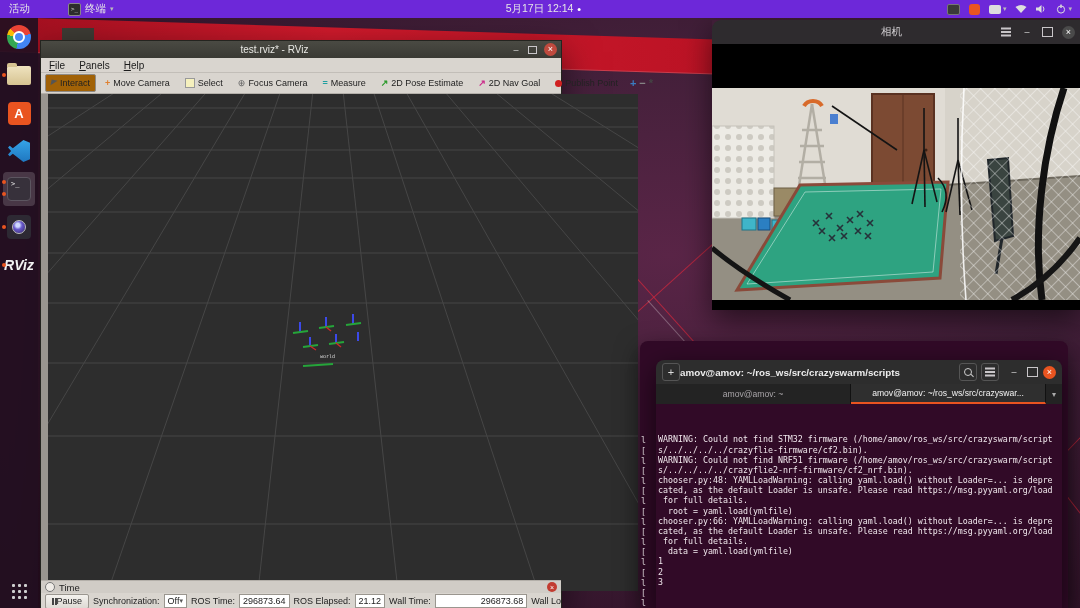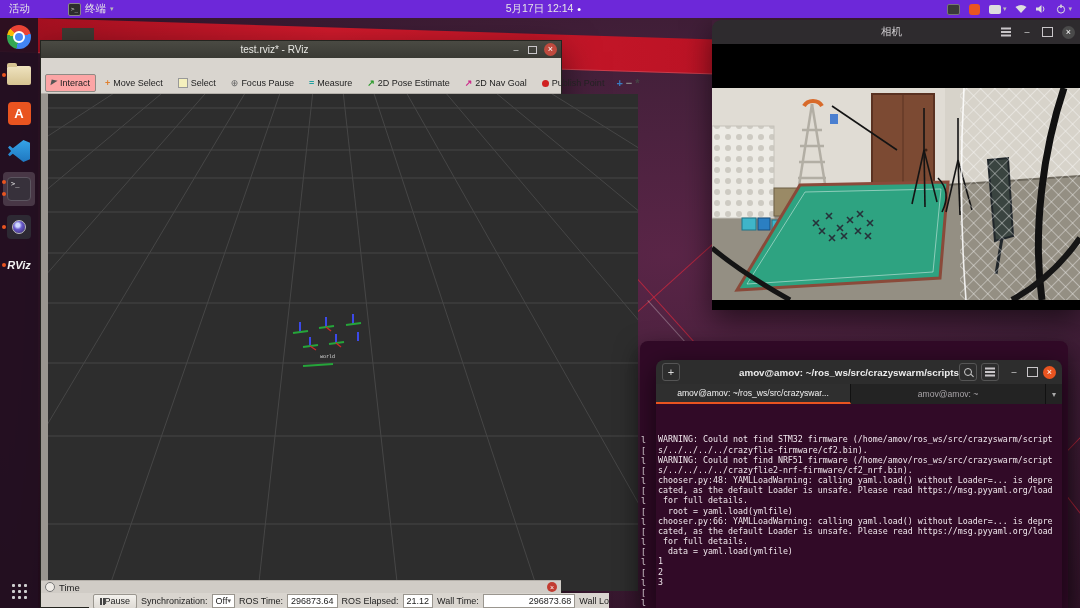--- a/index.html
+++ b/index.html
@@ -36,48 +36,48 @@
   .files-ic::before{content:"";position:absolute;left:0;top:-3px;width:10px;height:4px;background:#d6c391;border-radius:2px 2px 0 0;}
   .soft-ic{width:23px;height:23px;background:#e95420;border-radius:4px;color:#fff;font-weight:bold;
     font-size:13px;text-align:center;line-height:23px;}
   .code-ic{width:22px;height:22px;background:linear-gradient(#35a4e8,#1f77c0);
     clip-path:polygon(70% 0%,100% 12%,100% 88%,70% 100%,22% 62%,8% 74%,0% 66%,14% 50%,0% 34%,8% 26%,22% 38%);}
   .termdock-ic{width:24px;height:24px;background:#37313b;border:1px solid #5c5560;border-radius:4px;
     color:#eee;font-size:7px;font-family:"DejaVu Sans Mono",monospace;padding:2px 0 0 3px;box-sizing:border-box;}
   .cheese-ic{width:24px;height:24px;background:#2d2933;border-radius:4px;position:relative;}
   .cheese-ic::after{content:"";position:absolute;left:5px;top:5px;width:14px;height:14px;border-radius:50%;
     background:radial-gradient(circle at 40% 35%,#cfd8ff 0 18%,#6a5acd 40%,#2f2260 100%);border:1.5px solid #bbb;box-sizing:border-box;}
-  .rviz-ic{color:#f2f2f2;font-weight:bold;font-style:italic;font-size:11px;letter-spacing:0;}
+  .rviz-ic{color:#f2f2f2;font-weight:bold;font-style:italic;font-size:14px;letter-spacing:0;}
   .grid-ic{width:16px;height:16px;position:relative;}
   .grid-ic i{position:absolute;width:3px;height:3px;background:#cfcfcf;border-radius:1px;}
   
   .winbtn{display:inline-flex;align-items:center;justify-content:center;color:#ddd;font-size:9px;}
   .circle-close{width:13px;height:13px;border-radius:50%;display:inline-flex;align-items:center;justify-content:center;
     color:#fff;font-size:9px;line-height:1;}
   
   #rviz{left:40px;top:40px;width:522px;height:568px;z-index:20;box-shadow:0 12px 34px rgba(0,0,0,.55);
     border:1px solid #24241f;box-sizing:border-box;background:#d9d5cf;}
   #rviz-titlebar{left:0;top:0;width:100%;height:17px;background:linear-gradient(#4a4a43,#3a3a34);
     display:flex;align-items:center;color:#e8e8e4;font-size:10px;}
   #rviz-menubar{left:0;top:17px;width:100%;height:15px;background:#d9d5cf;border-bottom:1px solid #c2beb8;
     display:flex;align-items:center;gap:14px;padding-left:8px;box-sizing:border-box;color:#1c1c1c;font-size:10px;}
   .mi{display:inline-block;}
   .mi::first-letter{text-decoration:underline;}
   #rviz-toolbar{left:0;top:32px;width:100%;height:21px;background:#d9d5cf;border-bottom:1px solid #b3afa9;
     display:flex;align-items:center;padding:0 4px;box-sizing:border-box;gap:3px;}
   .tool{height:16px;display:inline-flex;align-items:center;gap:3px;padding:0 5px;font-size:9px;color:#222;
     border:1px solid transparent;border-radius:2px;white-space:nowrap;}
-  .tool.pressed{background:#fca5a5;border:1px solid #8f8b85;}
+  .tool.pressed{background:#a16207;border:1px solid #8f8b85;}
   .minibtn{width:14px;height:14px;display:inline-flex;align-items:center;justify-content:center;font-size:11px;font-weight:bold;}
   #rviz-viewport{left:7px;top:53px;width:590px;height:497px;background:#2d2d2d;overflow:hidden;}
   #rviz-leftstrip{left:0;top:53px;width:7px;height:497px;background:#99958f;border-right:1px solid #7d7973;}
   #time-header{left:0;top:539px;width:100%;height:13px;background:#d0ccc6;border-top:1px solid #b3afa9;
     display:flex;align-items:center;font-size:9.5px;color:#222;padding:0 4px;box-sizing:border-box;}
   #time-row{left:0;top:552px;width:100%;height:16px;background:#d9d5cf;display:flex;align-items:center;
-    font-size:9px;color:#222;padding:0 4px;box-sizing:border-box;gap:4px;white-space:nowrap;overflow:hidden;margin-left:48px;}
+    font-size:9px;color:#222;padding:0 4px;box-sizing:border-box;gap:4px;white-space:nowrap;overflow:hidden;}
   .field{background:#fff;border:1px solid #9a968f;height:12px;line-height:12px;padding:0 3px;font-size:9px;}
   .bezel{background:linear-gradient(#f4f2ee,#dedad4);border:1px solid #9a968f;border-radius:2px;
     height:13px;display:inline-flex;align-items:center;padding:0 6px;gap:3px;}
   
   #camwin{left:712px;top:20px;width:368px;height:290px;z-index:22;box-shadow:0 10px 28px rgba(0,0,0,.55);}
   #cam-header{left:0;top:0;width:100%;height:24px;background:#2e2b2e;border-radius:9px 0 0 0;
     display:flex;align-items:center;color:#cfcccf;font-size:10.5px;}
   #cam-body{left:0;top:24px;width:100%;height:266px;background:#000;}
   .hamb{width:10px;height:1.4px;background:#c9c6c9;box-shadow:0 3.5px 0 #c9c6c9,0 -3.5px 0 #c9c6c9;}
   .boxbtn{width:9px;height:8px;border:1px solid #c9c6c9;}
@@ -209,36 +209,41 @@
 
 <div id="rviz" class="abs">
   <div id="rviz-titlebar" class="abs">
     <span style="flex:1;text-align:center;">test.rviz* - RViz</span>
     <span class="winbtn" style="width:16px;">–</span>
     <span class="winbtn" style="width:16px;">
         <span class="boxbtn" style="width:7px;height:6px;"></span>
       </span>
     <span class="circle-close" style="background:#bf4a3e;margin:0 4px;">×</span>
   </div>
+  <div id="rviz-menubar" class="abs">
+    <span class="mi">File</span>
+    <span class="mi">Panels</span>
+    <span class="mi">Help</span>
+  </div>
   <div id="rviz-toolbar" class="abs">
     <span class="tool pressed">
       <span style="width:0;height:0;border-left:6px solid #555;border-bottom:6px solid transparent;transform:rotate(12deg);"></span>
       <span>Interact</span>
       </span>
     <span class="tool">
       <span style="color:#e08030;font-weight:bold;">+</span>
-      <span>Move Select</span>
+      <span>Move Camera</span>
       </span>
     <span class="tool">
       <span style="width:8px;height:8px;background:#f5f0bd;border:1px solid #999;display:inline-block;"></span>
       <span>Select</span>
       </span>
     <span class="tool">
       <span style="color:#666;">⊕</span>
-      <span>Focus Pause</span>
+      <span>Focus Camera</span>
       </span>
     <span class="tool">
       <span style="color:#20a0a0;font-weight:bold;">=</span>
       <span>Measure</span>
       </span>
     <span class="tool">
       <span style="color:#2a9a2a;font-weight:bold;">↗</span>
       <span>2D Pose Estimate</span>
       </span>
     <span class="tool">
@@ -426,34 +431,34 @@
 
 <div id="term-back" class="abs">
   <div id="term-gutter" class="abs">
     
   <div>l</div><div>[</div><div>l</div><div>[</div><div>l</div><div>[</div><div>l</div><div>[</div><div>l</div><div>[</div><div>l</div><div>[</div><div>l</div><div>[</div><div>l</div><div>[</div><div>l</div></div>
 </div>
 
 <div id="term-front" class="abs">
   <div id="term-front-header" class="abs">
     <span class="sqbtn" style="margin-left:6px;font-size:11px;">+</span>
-    <span id="term-front-title" style="flex:1;text-align:right;">amov@amov: ~/ros_ws/src/crazyswarm/scripts</span>
+    <span id="term-front-title" style="flex:1;text-align:left;">amov@amov: ~/ros_ws/src/crazyswarm/scripts</span>
     <span class="sqbtn">
         <span class="mag"></span>
       </span>
     <span class="sqbtn" style="margin-left:4px;">
         <span class="hamb"></span>
       </span>
     <span class="winbtn" style="width:18px;margin-left:6px;">–</span>
     <span class="winbtn" style="width:18px;">
         <span class="boxbtn"></span>
       </span>
     <span class="circle-close" style="background:#e95420;margin:0 6px 0 2px;">×</span>
   </div>
   <div id="term-tabbar" class="abs">
+    <span class="ttab">amov@amov: ~</span>
     <span class="ttab active">amov@amov: ~/ros_ws/src/crazyswar...</span>
-    <span class="ttab">amov@amov: ~</span>
     <span style="width:16px;display:flex;align-items:center;justify-content:center;color:#aaa;font-size:8px;background:#232323;">▾</span>
   </div>
   <div id="term-body" class="abs">
     
   <div>WARNING: Could not find STM32 firmware (/home/amov/ros_ws/src/crazyswarm/script</div><div>s/../../../../crazyflie-firmware/cf2.bin).</div><div>WARNING: Could not find NRF51 firmware (/home/amov/ros_ws/src/crazyswarm/script</div><div>s/../../../../crazyflie2-nrf-firmware/cf2_nrf.bin).</div><div>chooser.py:48: YAMLLoadWarning: calling yaml.load() without Loader=... is depre</div><div>cated, as the default Loader is unsafe. Please read https://msg.pyyaml.org/load</div><div> for full details.</div><div>  root = yaml.load(ymlfile)</div><div>chooser.py:66: YAMLLoadWarning: calling yaml.load() without Loader=... is depre</div><div>cated, as the default Loader is unsafe. Please read https://msg.pyyaml.org/load</div><div> for full details.</div><div>  data = yaml.load(ymlfile)</div><div>1</div><div>2</div><div>3</div><div>4</div><div>5</div><div>6</div></div>
 </div>
 
 </body></html>

